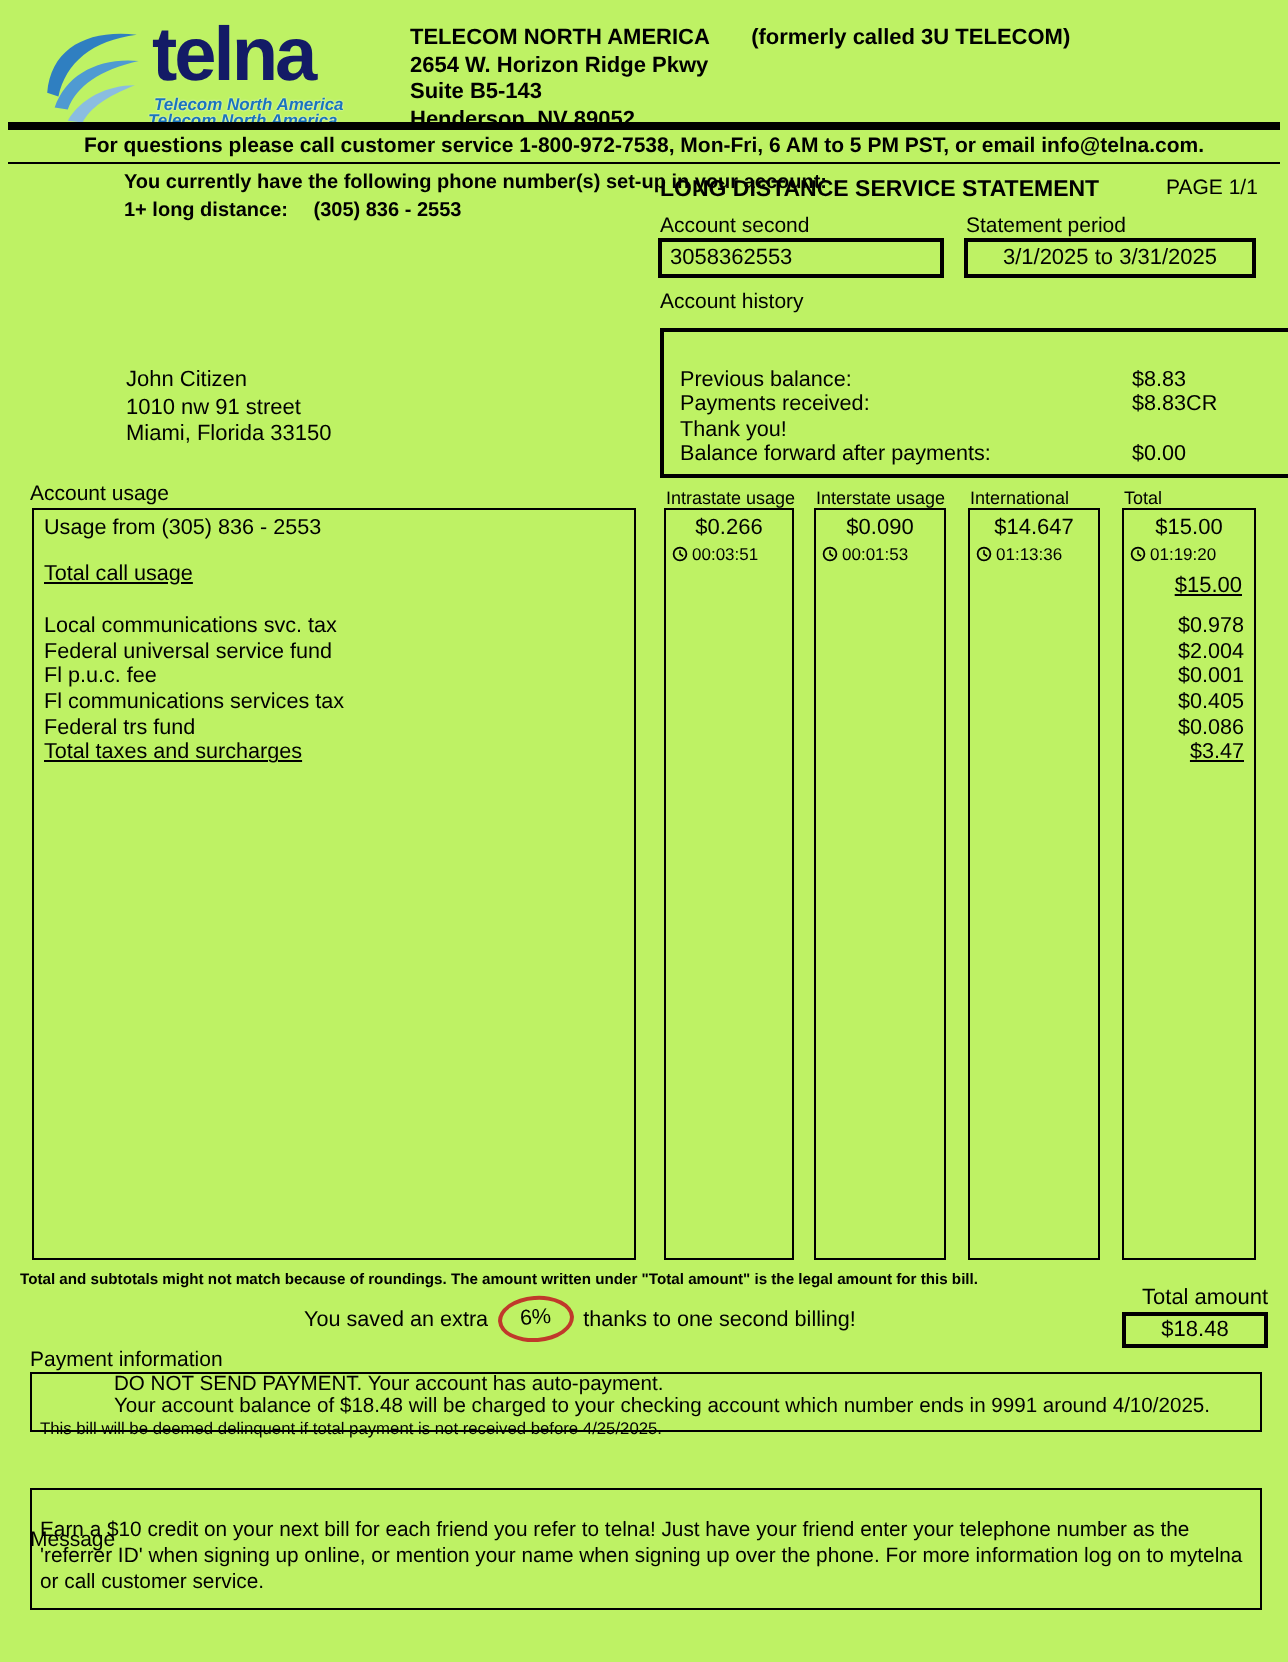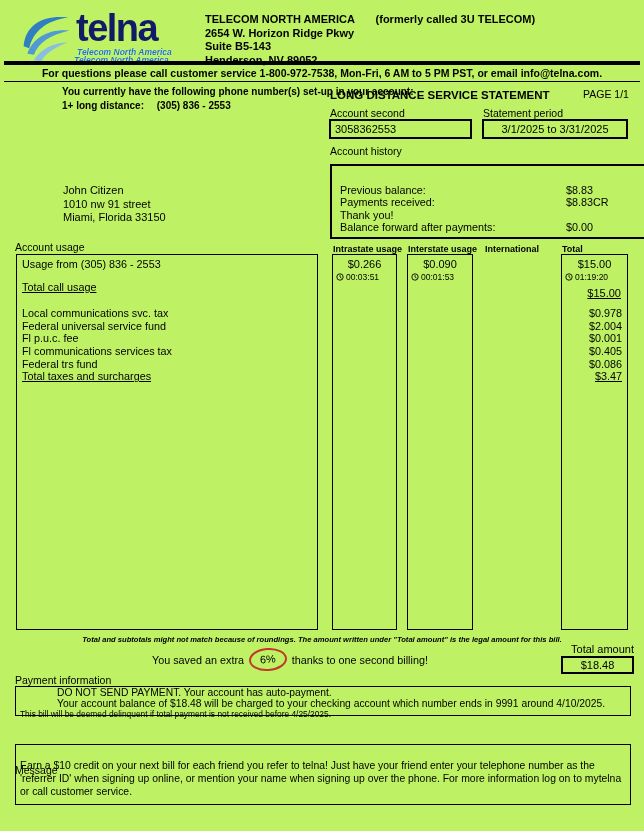--- a/index.html
+++ b/index.html
@@ -13,26 +13,26 @@
   .tagline{font-size:8.5px;font-style:italic;font-weight:bold;color:#1b75bc;line-height:8.5px;text-shadow:0 0 1px #fff;}
   .company{font-size:11px;font-weight:bold;line-height:13.5px;}
   .bar{background:#000;}
   .svcline{width:644px;text-align:center;font-weight:bold;font-size:10.5px;}
   .small{font-size:10px;font-weight:bold;margin-left:44px;}
   .title{font-size:11.5px;font-weight:bold;}
   .lbl{font-size:10.5px;}
   .valbox{font-size:11px;display:flex;align-items:center;}
   .hrow{position:relative;height:12.3px;font-size:10.8px;}
   .hval{position:absolute;left:226px;top:0;}
-  .colhdr{font-size:9px;font-weight:bold;}
+  .colhdr{font-size:9px;font-weight:normal;}
   .amount{font-size:11px;text-align:center;width:100%;}
   .dur{font-size:8.5px;display:flex;align-items:center;}
   .clock{width:8px;height:8px;margin-right:2px;flex:0 0 auto;}
   .taxrow{height:12.7px;font-size:10.8px;}
-  .footnote{font-size:7.6px;font-weight:bold;text-align:center;width:624px;font-style:italic;}
+  .footnote{font-size:7.6px;font-weight:bold;text-align:left;width:624px;}
   .savings{display:flex;align-items:center;font-size:10.8px;white-space:nowrap;}
   .circle6{border:2px solid #c0392b;border-radius:50%;padding:3px 9px 4px 9px;margin:0 5px;transform:rotate(-4deg);}
   .payline{font-size:10.3px;line-height:10.8px;white-space:nowrap;padding-left:37px;}
   .payline-sm{font-size:8.4px;line-height:9.5px;white-space:nowrap;}
   .msgbody{font-size:10.4px;line-height:13.2px;}
 </style>
 </head>
 <body>
 
 <div id="page">
@@ -134,20 +134,30 @@
   <div class="abs box1" style="left:407px;top:254px;width:66px;height:376px;">
     <div class="amount" style="margin-top:3px;">$0.090</div>
     <div class="dur" style="margin:2px 0 0 3px;">
       <svg class="clock" viewBox="0 0 10 10">
           <circle cx="5" cy="5" r="4" fill="none" stroke="#000" stroke-width="1.1"></circle>
           <path d="M5 2.6 L5 5 L7 6.4" fill="none" stroke="#000" stroke-width="1"></path>
         </svg>
       <span>00:01:53</span>
     </div>
   </div>
+  <div class="abs box1" style="left:484px;top:254px;width:66px;height:376px;">
+    <div class="amount" style="margin-top:3px;">$14.647</div>
+    <div class="dur" style="margin:2px 0 0 3px;">
+      <svg class="clock" viewBox="0 0 10 10">
+          <circle cx="5" cy="5" r="4" fill="none" stroke="#000" stroke-width="1.1"></circle>
+          <path d="M5 2.6 L5 5 L7 6.4" fill="none" stroke="#000" stroke-width="1"></path>
+        </svg>
+      <span>01:13:36</span>
+    </div>
+  </div>
   <div class="abs box1" style="left:561px;top:254px;width:67px;height:376px;">
     <div class="amount" style="margin-top:3px;">$15.00</div>
     <div class="dur" style="margin:2px 0 0 3px;">
       <svg class="clock" viewBox="0 0 10 10">
           <circle cx="5" cy="5" r="4" fill="none" stroke="#000" stroke-width="1.1"></circle>
           <path d="M5 2.6 L5 5 L7 6.4" fill="none" stroke="#000" stroke-width="1"></path>
         </svg>
       <span>01:19:20</span>
     </div>
     <div class="u" style="text-align:right;padding-right:6px;margin-top:5px;font-size:11px;">$15.00</div>

